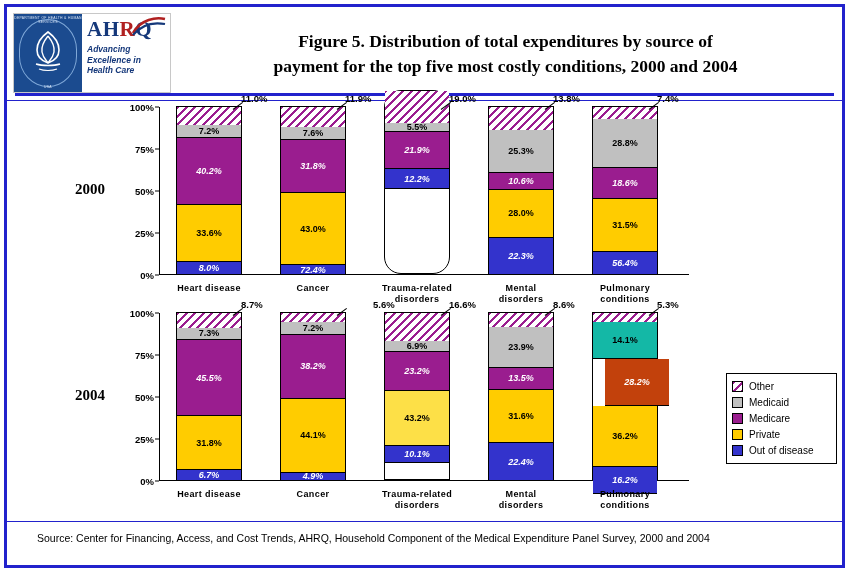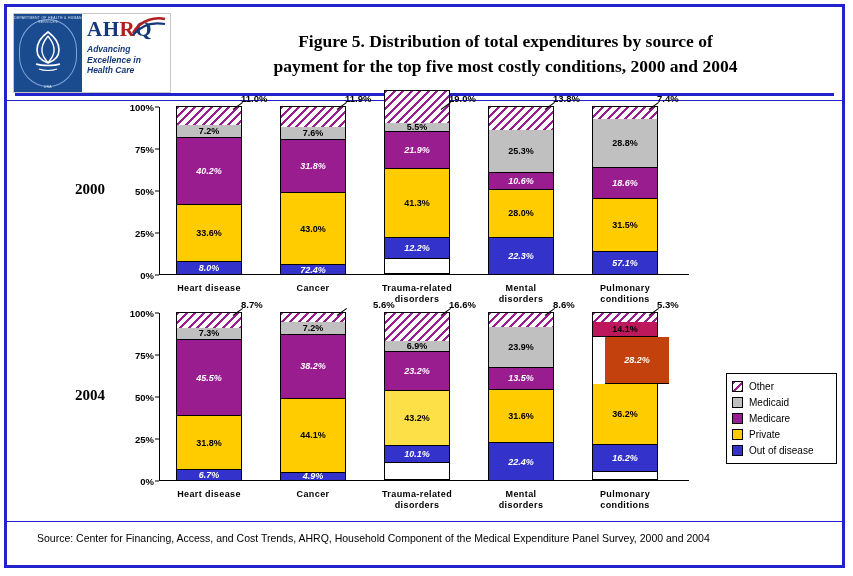--- a/index.html
+++ b/index.html
@@ -354,30 +354,27 @@
               <div class="seg" style="height: 72.24px; background: rgb(255, 204, 0);">
                 <div class="seg-label">43.0%</div>
               </div>
               <div class="seg" style="height: 9.576px; background: rgb(51, 51, 204);">
                 <div class="seg-label white">72.4%</div>
               </div>
             </div>
             <div class="callout" style="left: 186px; top: -14px;">11.9%</div>
             <div class="leader" style="left: 178px; top: 2px; width: 12px; transform: rotate(-36deg);"></div>
             <div class="cat-label" style="left: 102px; top: 176px;">Cancer</div>
-            <div class="bar" style="left: 225px; height: 184px;">
+            <div class="bar" style="left: 225px; height: 184px; border-radius: 17px;">
               <div class="seg hatch-other" style="height: 31.92px;"></div>
               <div class="seg" style="height: 9.24px; background: rgb(192, 192, 192);">
                 <div class="seg-label">5.5%</div>
               </div>
               <div class="seg" style="height: 36.792px; background: rgb(154, 29, 143);">
                 <div class="seg-label white">21.9%</div>
-              </div>
-              <div class="seg" style="height: 69.384px; background: rgb(255, 204, 0);">
-                <div class="seg-label">41.3%</div>
               </div>
               <div class="seg" style="height: 20.496px; background: rgb(51, 51, 204);">
                 <div class="seg-label white">12.2%</div>
               </div>
             </div>
             <div class="callout" style="left: 290px; top: -14px;">19.0%</div>
             <div class="leader" style="left: 282px; top: 2px; width: 12px; transform: rotate(-36deg);"></div>
             <div class="cat-label" style="left: 206px; top: 176px;">
               <div>Trauma-related</div>
               <div>disorders</div>
@@ -408,21 +405,21 @@
               <div class="seg" style="height: 48.384px; background: rgb(192, 192, 192);">
                 <div class="seg-label">28.8%</div>
               </div>
               <div class="seg" style="height: 31.248px; background: rgb(154, 29, 143);">
                 <div class="seg-label white">18.6%</div>
               </div>
               <div class="seg" style="height: 52.92px; background: rgb(255, 204, 0);">
                 <div class="seg-label">31.5%</div>
               </div>
               <div class="seg" style="height: 23.016px; background: rgb(51, 51, 204);">
-                <div class="seg-label white">57.1%</div>
+                <div class="seg-label white">56.4%</div>
               </div>
             </div>
             <div class="callout" style="left: 498px; top: -14px;">7.4%</div>
             <div class="leader" style="left: 490px; top: 2px; width: 12px; transform: rotate(-36deg);"></div>
             <div class="cat-label" style="left: 414px; top: 176px;">
               <div>Pulmonary</div>
               <div>conditions</div>
             </div>
           </div>
         </div>
@@ -514,21 +511,21 @@
               </div>
             </div>
             <div class="callout" style="left: 394px; top: -14px;">8.6%</div>
             <div class="leader" style="left: 386px; top: 2px; width: 12px; transform: rotate(-36deg);"></div>
             <div class="cat-label" style="left: 310px; top: 176px;">
               <div>Mental</div>
               <div>disorders</div>
             </div>
             <div class="bar" style="left: 433px; height: 168px;">
               <div class="seg hatch-other" style="height: 8.904px;"></div>
-              <div class="seg" style="height: 15px; background: #be185d;">
+              <div class="seg" style="height: 37px; background: #14b8a6;">
                 <div class="seg-label">14.1%</div>
               </div>
               <div class="seg" style="height: 47.376px; background: #c2410c; margin-left: 12px;">
                 <div class="seg-label white">28.2%</div>
               </div>
               <div class="seg" style="height: 60.816px; background: rgb(255, 204, 0);">
                 <div class="seg-label">36.2%</div>
               </div>
               <div class="seg" style="height: 27.216px; background: rgb(51, 51, 204);">
                 <div class="seg-label white">16.2%</div>

